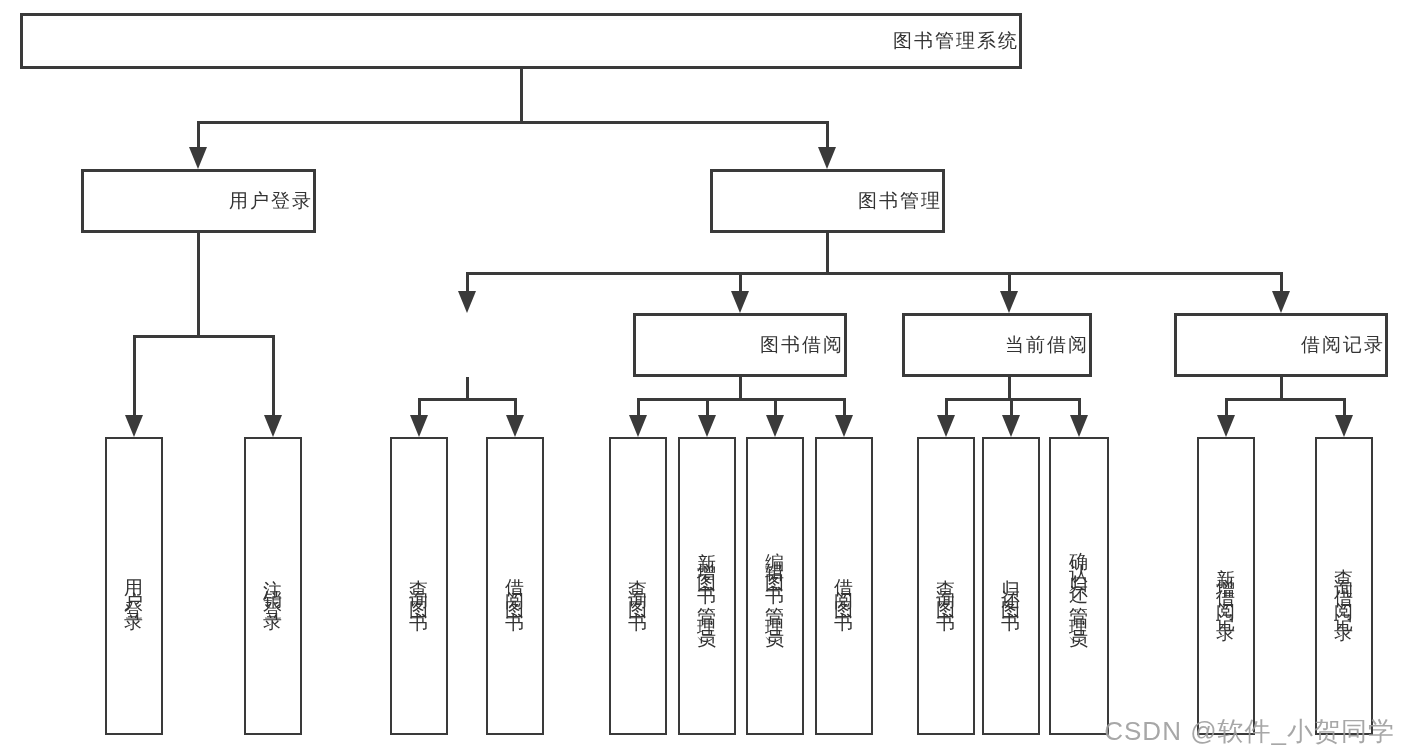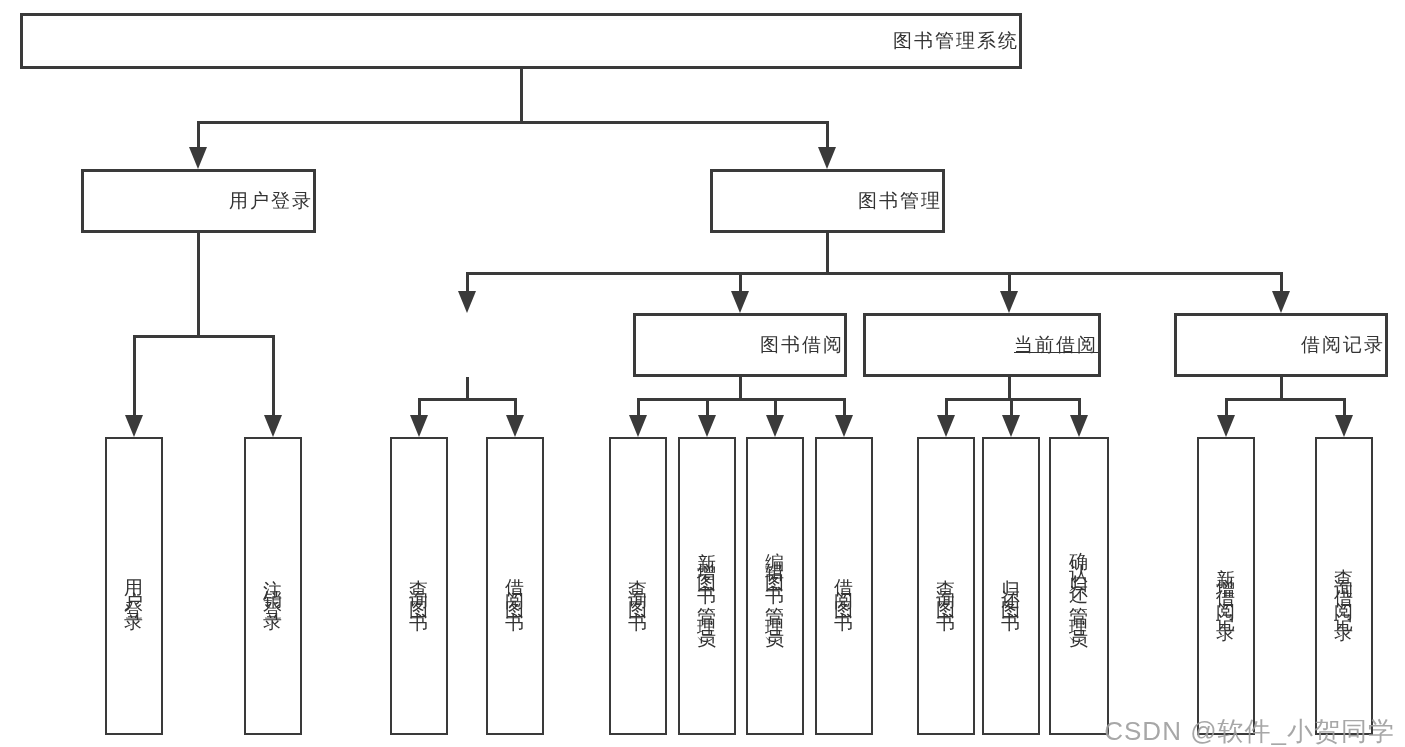--- a/index.html
+++ b/index.html
@@ -90,21 +90,21 @@
     <div class="arrow" style="left:731px;top:291px;"></div>
     <div class="v" style="left:1007.5px;top:272px;height:21px;"></div>
     <div class="arrow" style="left:1000px;top:291px;"></div>
     <div class="v" style="left:1279.5px;top:272px;height:21px;"></div>
     <div class="arrow" style="left:1272px;top:291px;"></div>
   </div>
 
   <div class="node" style="left:633px;top:313px;width:214px;height:64px;">
     <span class="hlabel">图书借阅</span>
   </div>
-  <div class="node" style="left:863px;top:313px;width:238px;height:64px;text-decoration:underline;">
+  <div class="node" style="left:902px;top:313px;width:190px;height:64px;">
     <span class="hlabel">当前借阅</span>
   </div>
   <div class="node" style="left:1174px;top:313px;width:214px;height:64px;">
     <span class="hlabel">借阅记录</span>
   </div>
 
   <div>
     <div class="v" style="left:465.5px;top:377px;height:21px;"></div>
     <div class="h" style="left:417.5px;top:398px;width:99px;"></div>
     <div class="v" style="left:417.5px;top:398px;height:19px;"></div>

